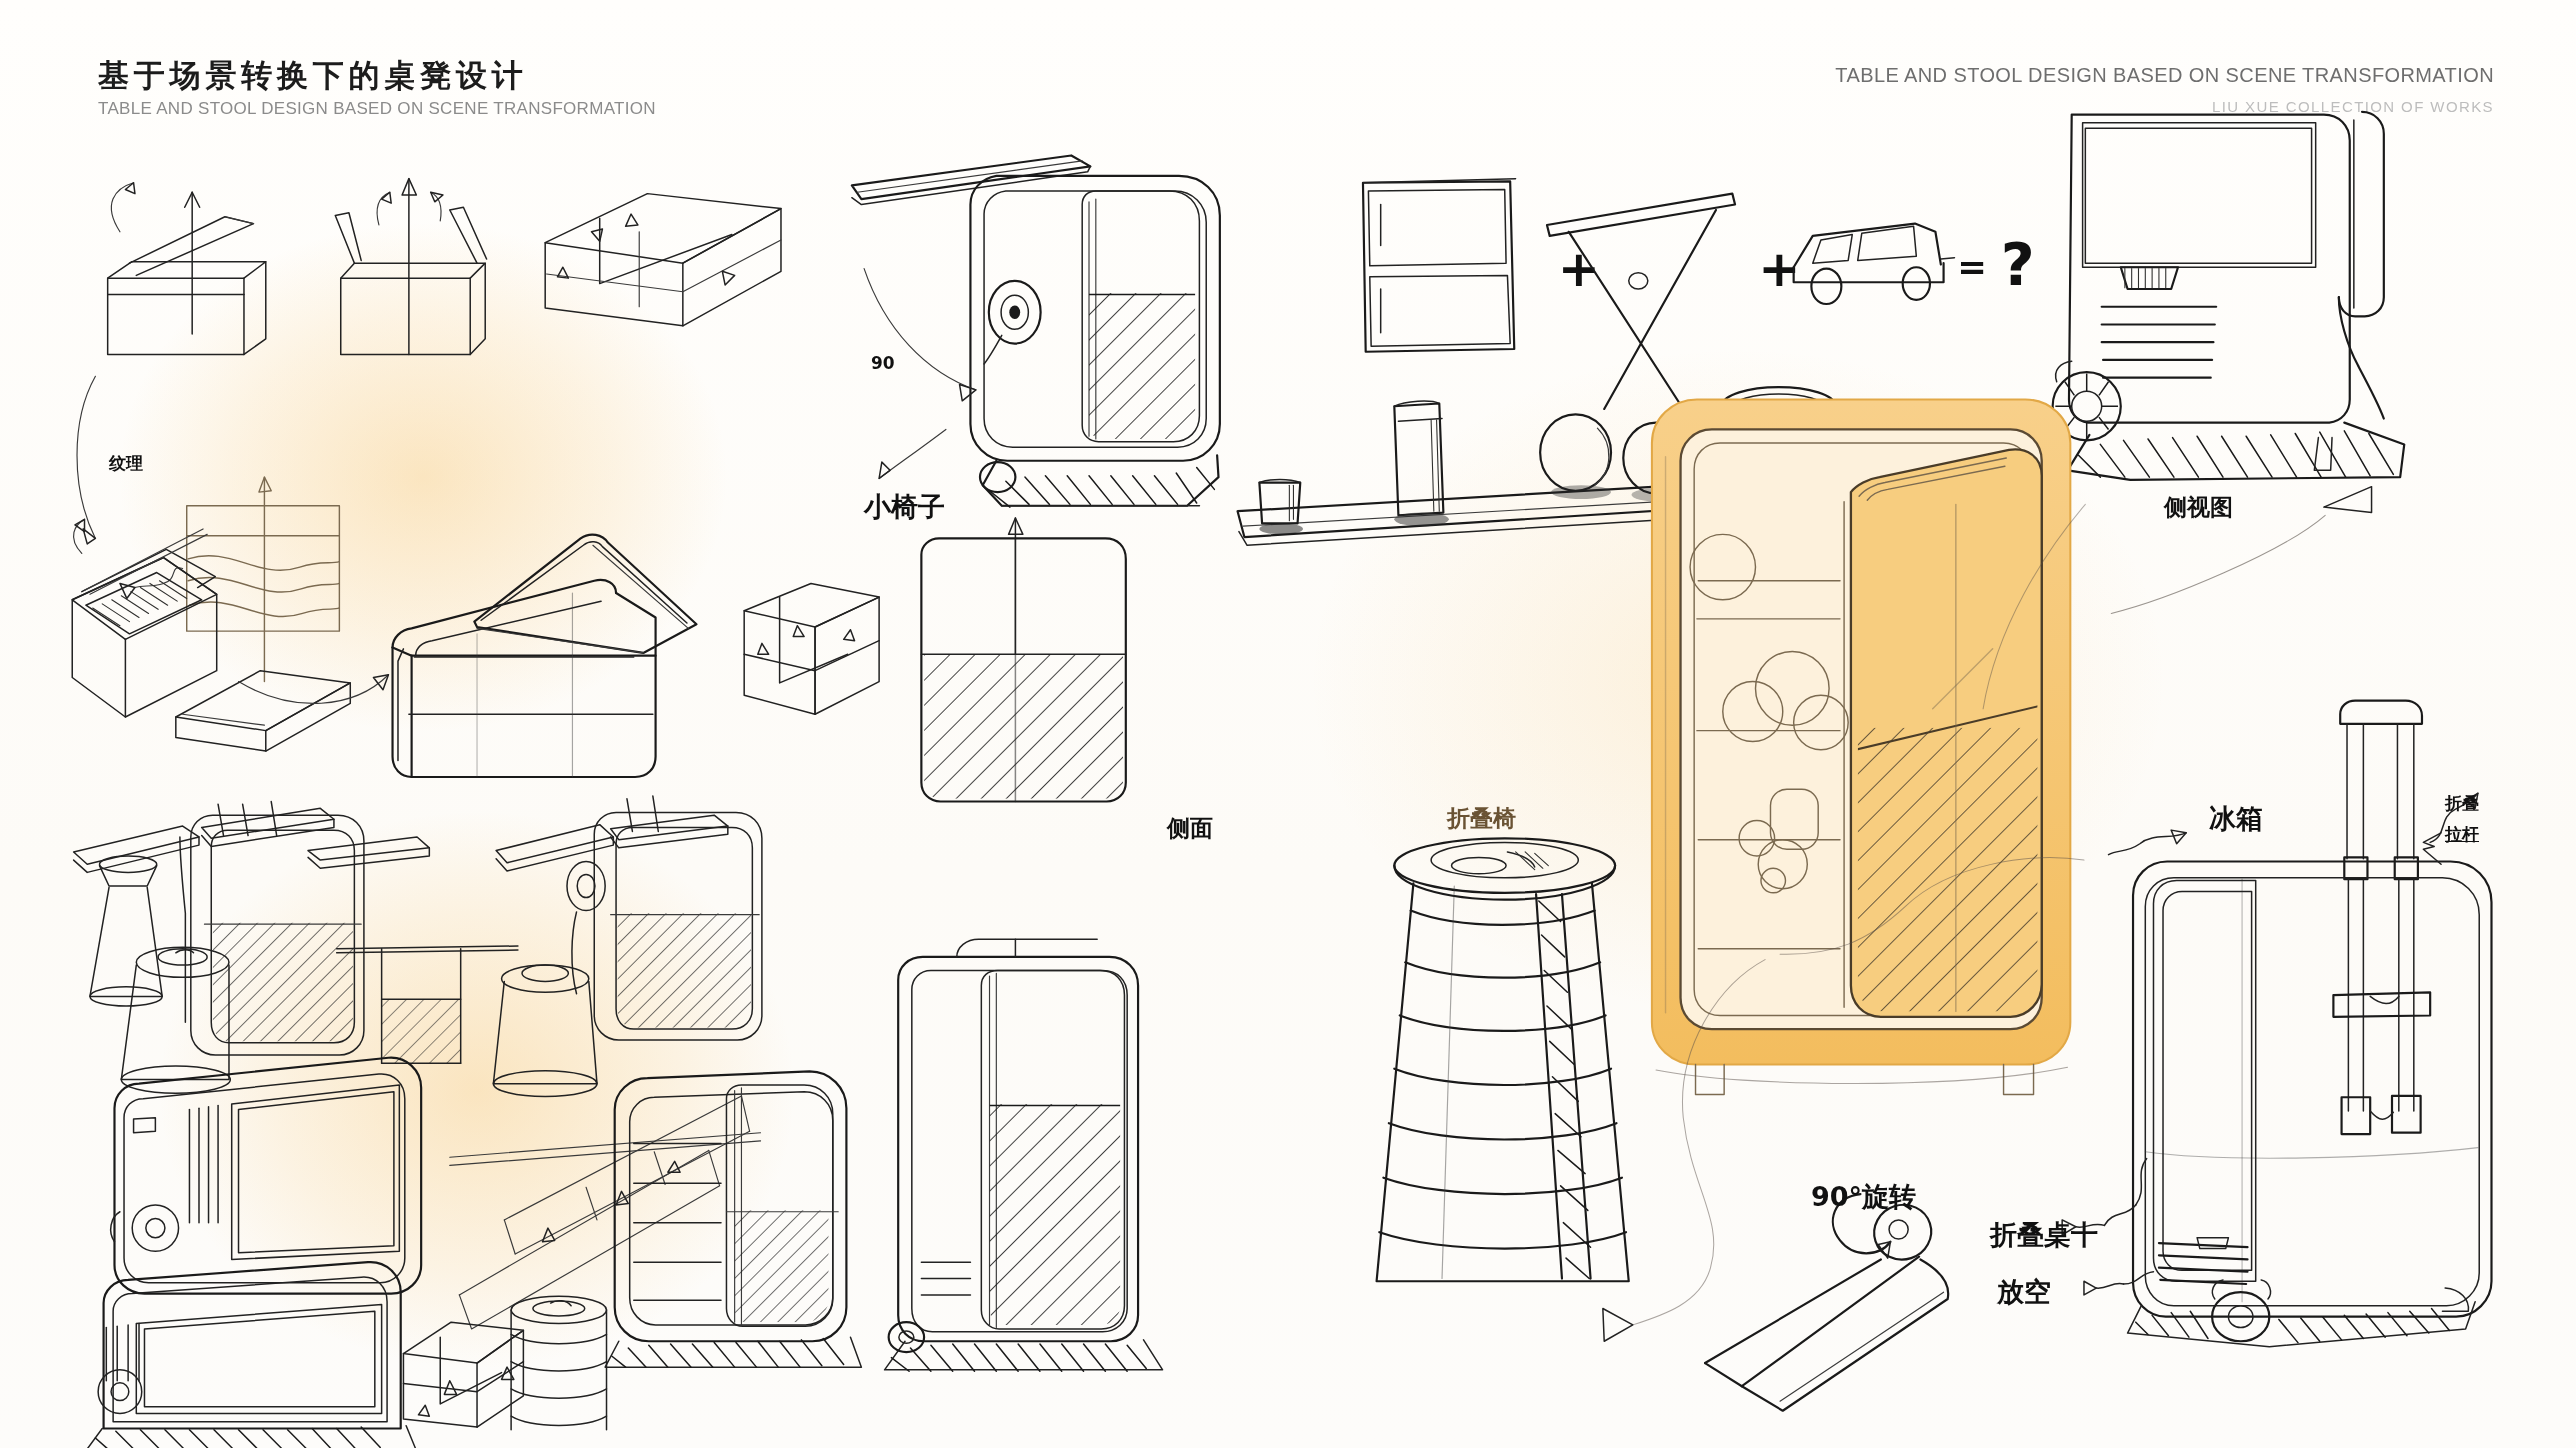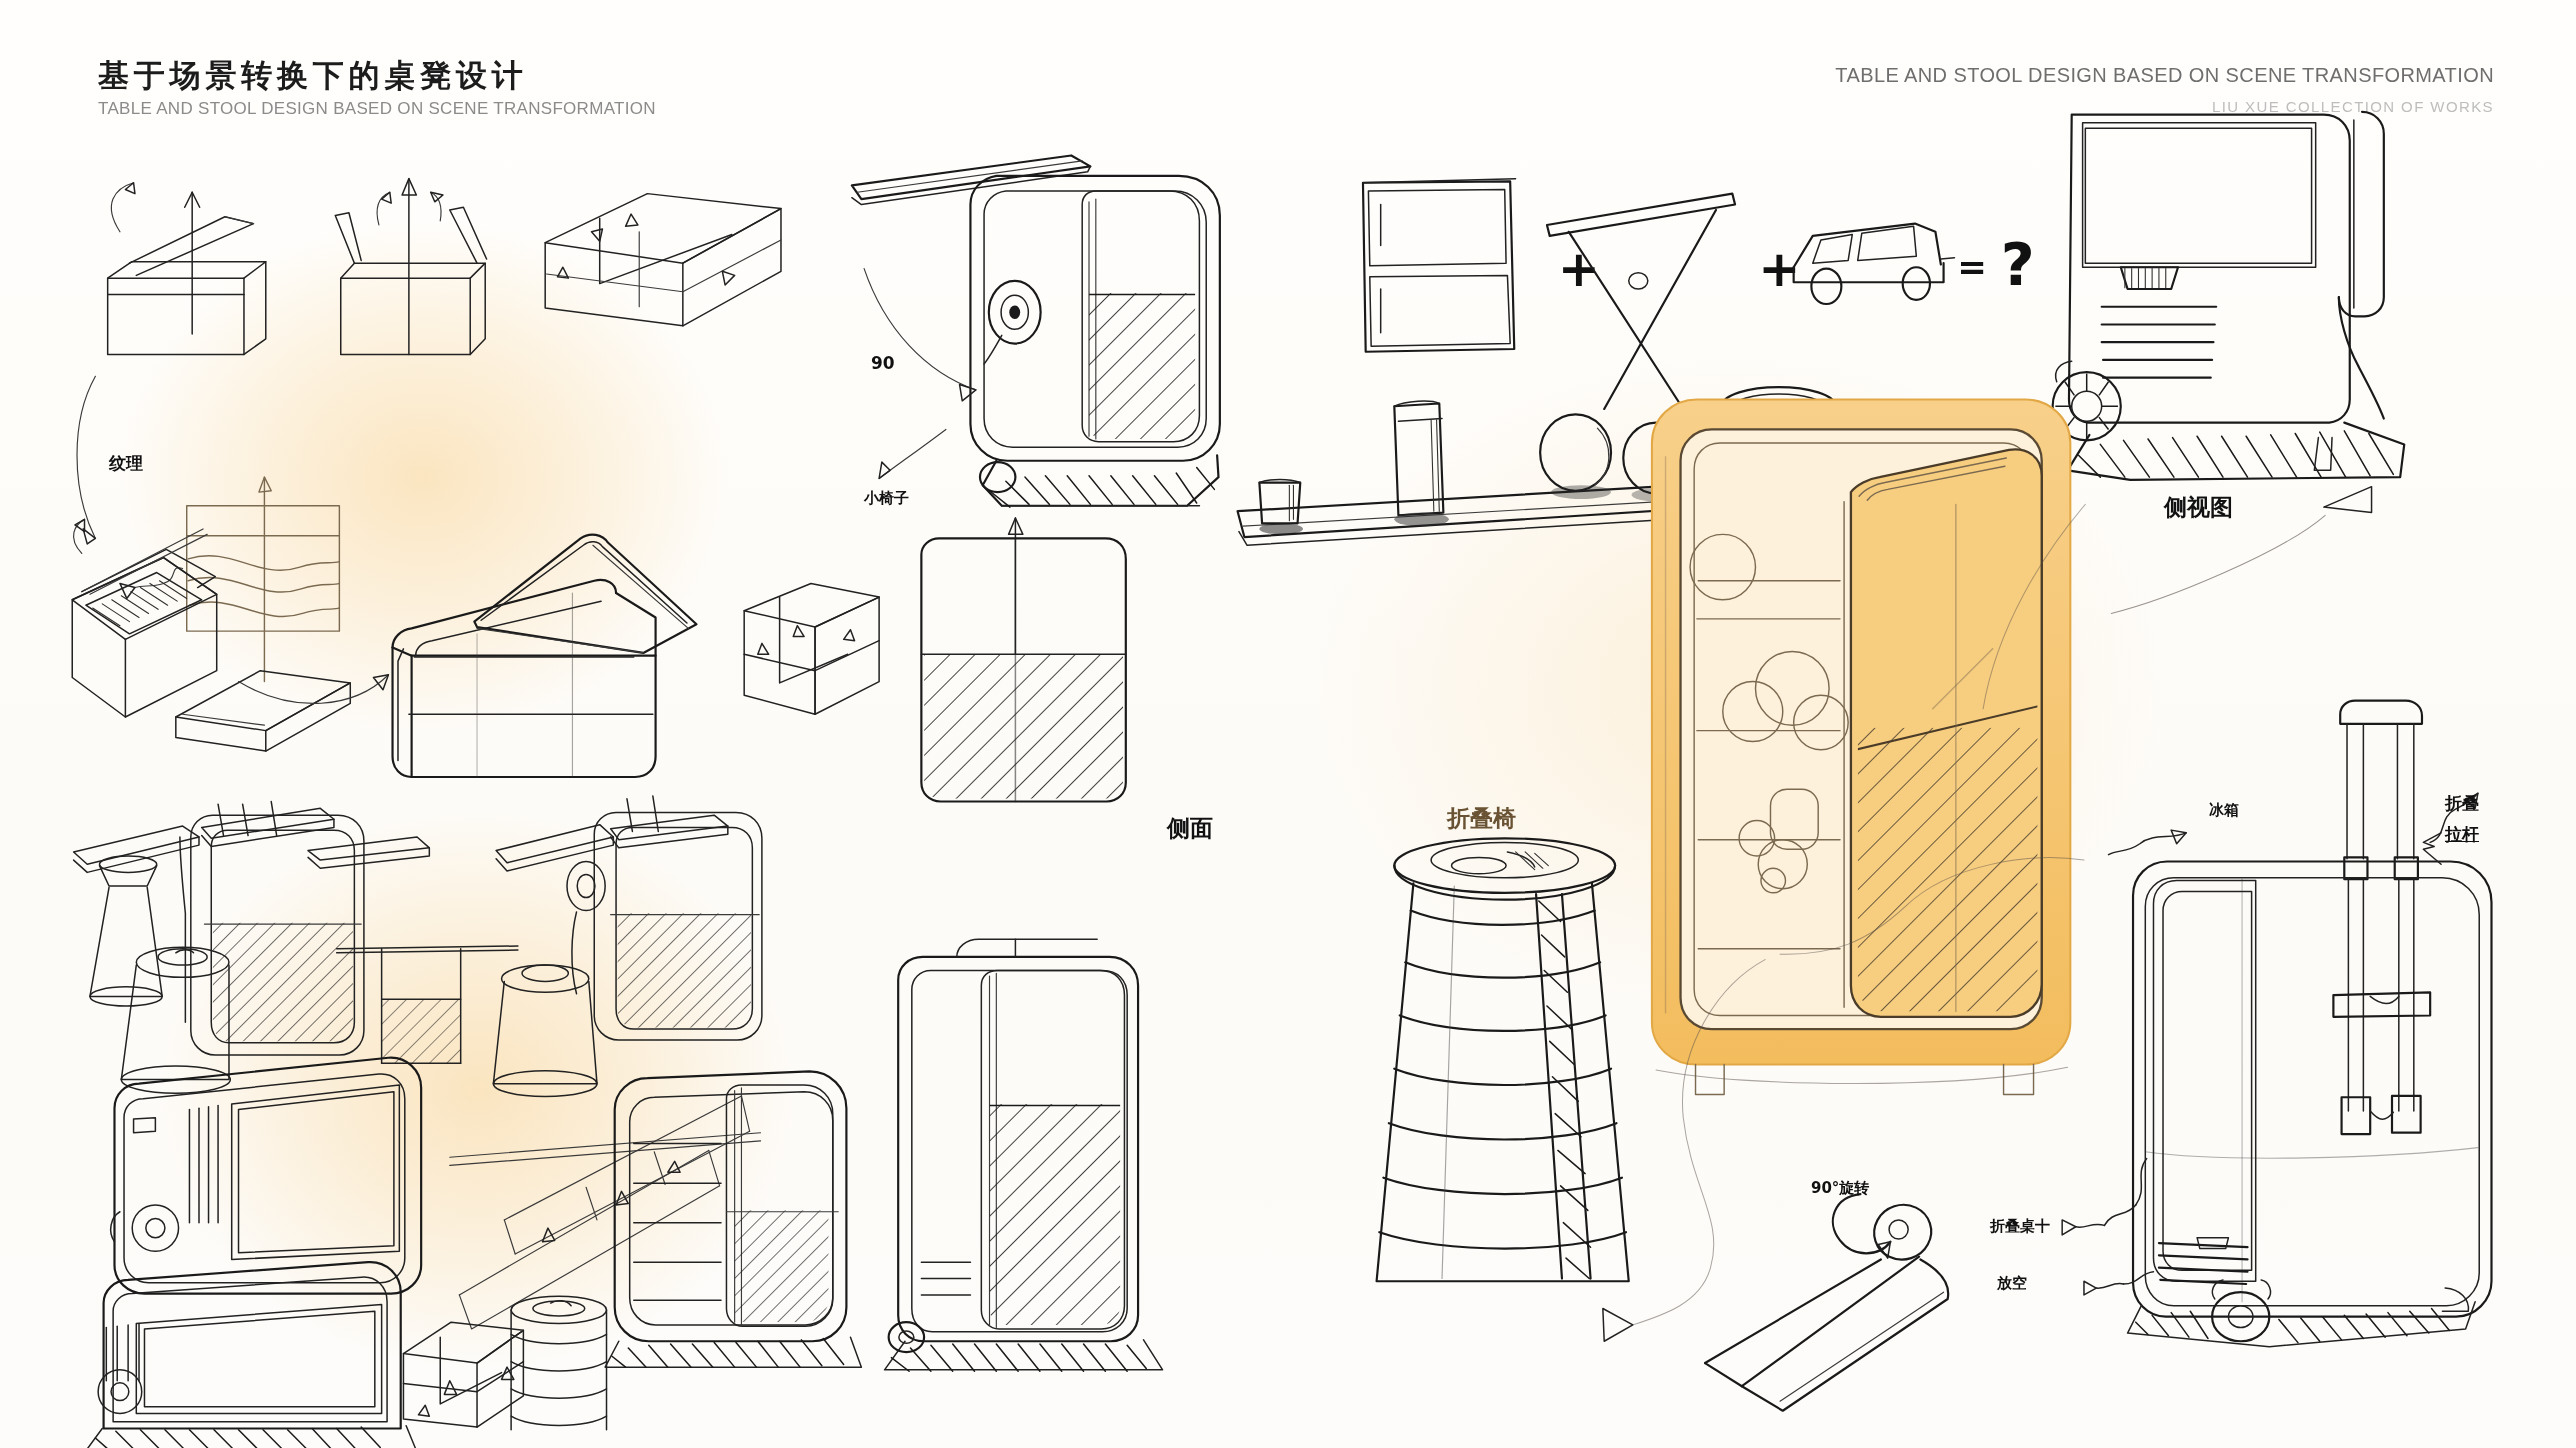--- a/index.html
+++ b/index.html
@@ -44,21 +44,21 @@
 
   
   .note {
     position:absolute;
     font-family:"DejaVu Sans", sans-serif;
     color:#111; font-weight:700;
     white-space:nowrap;
     transform-origin:left center;
   }
   .note-sm { font-size:17px; }
-  .note-md { font-size:15px; }
+  .note-md { font-size:27px; }
   .note-lg { font-size:23px; }
   .note-brown { color:#6a5334; }
 </style>
 </head>
 <body>
 
 <div id="board">
 
   <div class="hdr-left">
     <div class="hdr-title-cn">基于场景转换下的桌凳设计</div>

